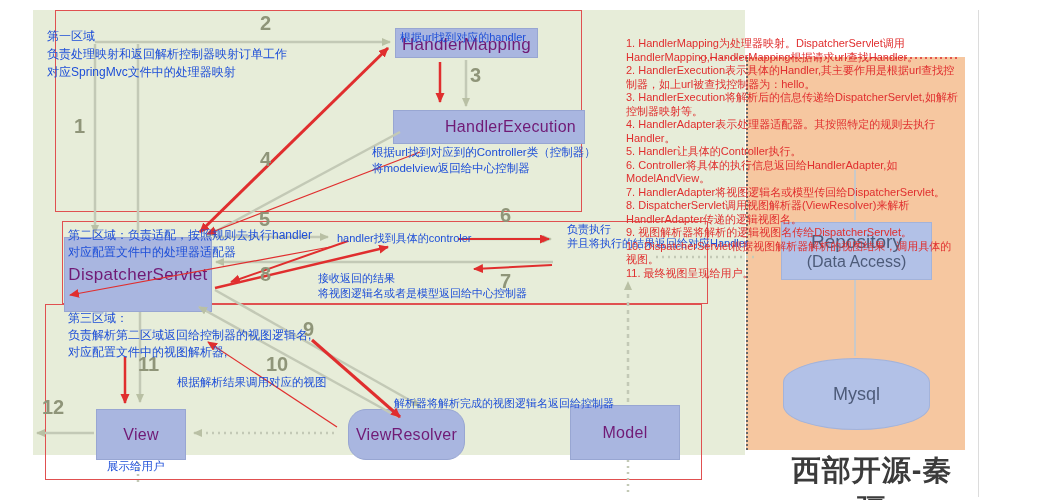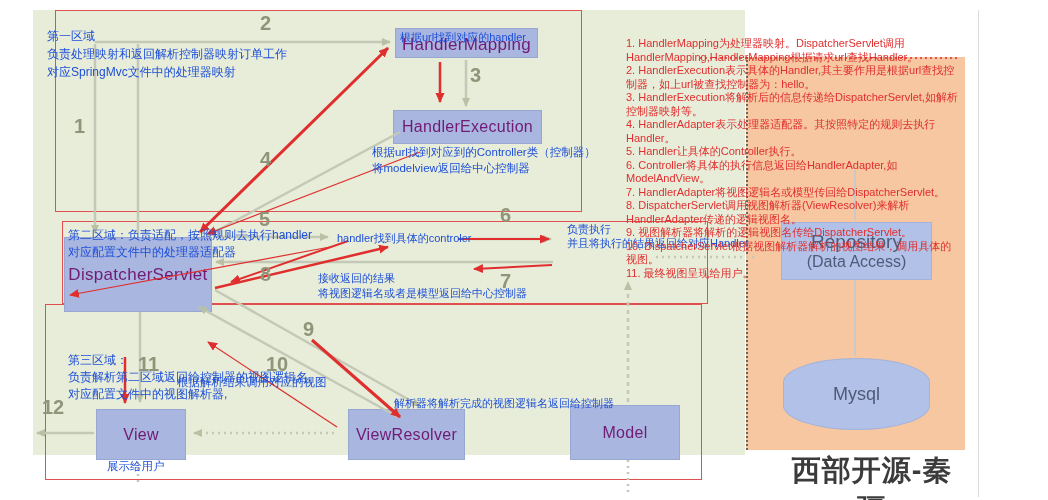--- a/index.html
+++ b/index.html
@@ -14,26 +14,26 @@
   
   .region{border:1px solid #e05050;background:transparent;}
   .region1{left:55px;top:10px;width:525px;height:200px;}
   .region2{left:62px;top:221px;width:644px;height:81px;}
   .region3{left:45px;top:304px;width:655px;height:174px;}
   
   .node{background:#a9b6e0;border:1px solid #98a6d2;color:#701a75;
         display:flex;align-items:center;justify-content:center;
         font-size:16px;font-weight:500;letter-spacing:.3px;}
   .hm{left:395px;top:28px;width:143px;height:30px;font-size:17px;align-items:flex-end;padding-bottom:2px;box-sizing:border-box;}
-  .he{left:393px;top:110px;width:147px;height:32px;font-size:16px;}
+  .he{left:393px;top:110px;width:147px;height:32px;font-size:16px;padding-left:43px;}
   .ds{left:64px;top:237px;width:146px;height:73px;font-size:17px;}
   .ha{left:332px;top:228px;width:136px;height:49px;align-items:flex-end;padding-bottom:8px;box-sizing:border-box;}
   .ct{left:556px;top:228px;width:98px;height:47px;align-items:flex-end;padding-bottom:10px;box-sizing:border-box;}
   .vw{left:96px;top:409px;width:88px;height:49px;}
-  .vr{left:348px;top:409px;width:115px;height:49px;}
+  .vr{left:348px;top:409px;width:115px;height:49px;border-radius:18px;}
   .md{left:570px;top:405px;width:108px;height:53px;}
   .side-node{background:#b2c1e7;border:1px solid #a3b3da;color:#4d5b79;
              display:flex;flex-direction:column;align-items:center;justify-content:center;
              text-align:center;}
   .svc{left:781px;top:110px;width:149px;height:58px;}
   .rep{left:781px;top:222px;width:149px;height:56px;}
   .side-node .l1{font-size:19px;}
   .side-node .l2{font-size:16px;}
   .mysql{left:783px;top:358px;width:145px;height:70px;background:#b2c1e7;
          border:1px solid #a3b3da;border-radius:50% / 34%;
@@ -41,21 +41,21 @@
          color:#4d5b79;font-size:18px;}
   
   .red{color:#1d4ed8;font-size:11.5px;line-height:16px;white-space:nowrap;}
   .r1text{left:47px;top:27px;line-height:18px;font-size:12px;}
   .hm-note{left:400px;top:29px;font-size:11px;}
   .he-note{left:372px;top:144px;}
   .r2text{left:68px;top:227px;line-height:17px;font-size:12px;}
   .ha-note{left:337px;top:230px;font-size:11px;}
   .ct-note{left:567px;top:222px;line-height:14px;font-size:11px;}
   .ar-note{left:318px;top:271px;line-height:15px;font-size:11px;font-family:Liberation Serif, serif;}
-  .r3text{left:68px;top:310px;line-height:17px;font-size:12px;margin-top:42px;}
+  .r3text{left:68px;top:310px;line-height:17px;font-size:12px;}
   .call-note{left:177px;top:374px;}
   .vrr-note{left:394px;top:395px;font-size:11px;}
   .view-note{left:107px;top:458px;}
   
   .exp-list{left:626px;top:37px;width:334px;color:#e02e2e;font-size:11px;
             line-height:13.5px;z-index:9;}
   
   .step{color:#8f9579;font-weight:bold;font-size:20px;z-index:6;}
   .n1{left:74px;top:115px;}  .n2{left:260px;top:12px;}
   .n3{left:470px;top:64px;}  .n4{left:260px;top:148px;}

